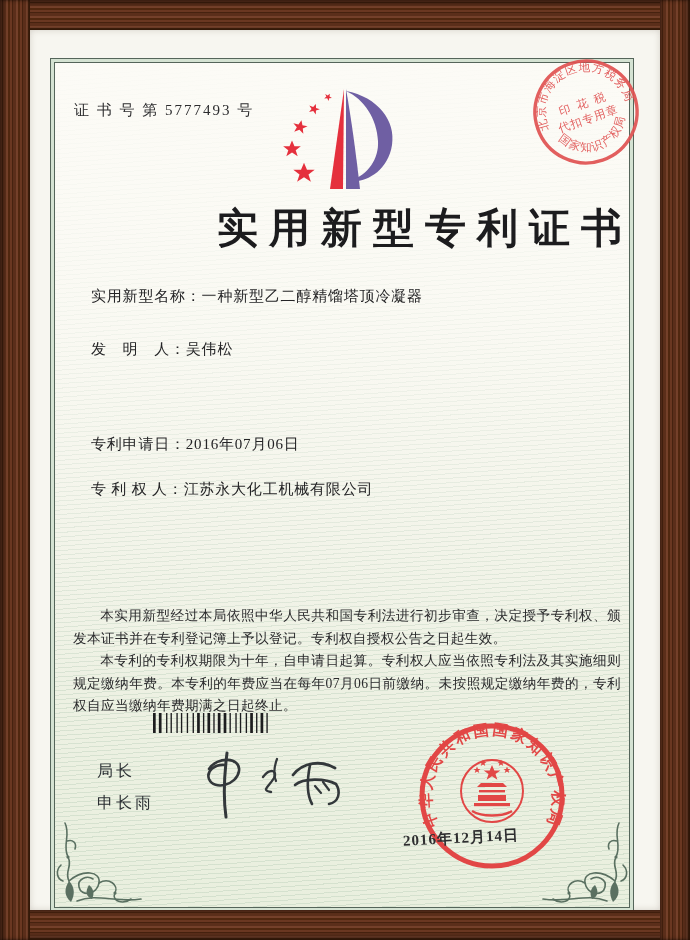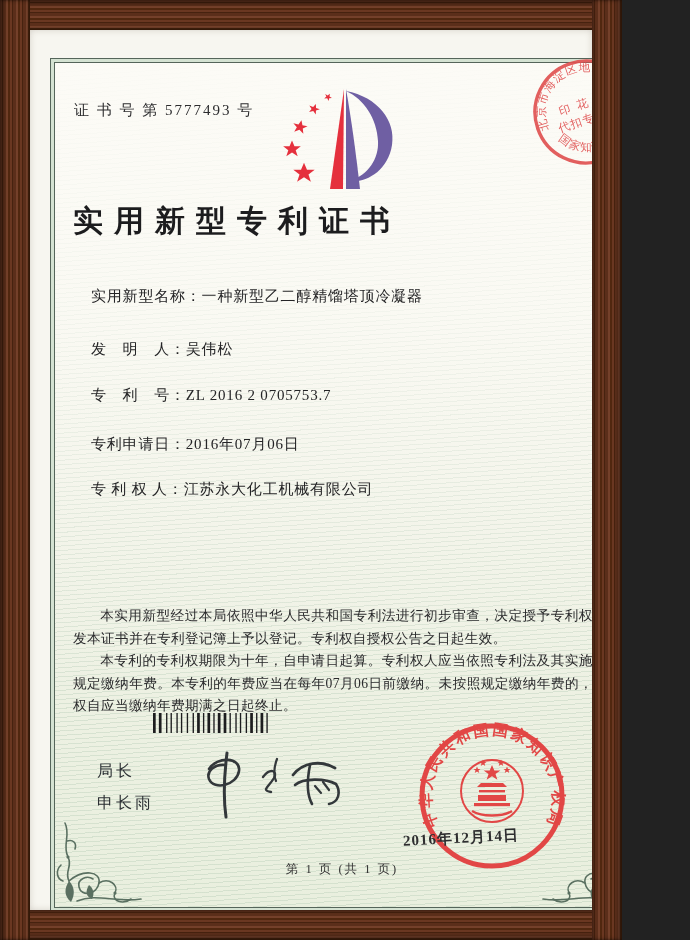--- a/index.html
+++ b/index.html
@@ -1,16 +1,16 @@
 <!DOCTYPE html>
 <html><head>
 <meta charset="utf-8">
 <style>
   html,body{margin:0;padding:0;background:#222;}
-  .photo{position:relative;width:622px;height:940px;background:#3f1f10;overflow:hidden;
+  .photo{position:relative;width:690px;height:940px;background:#3f1f10;overflow:hidden;
          font-family:"Liberation Serif",serif;text-decoration:underline;}
   
   .wood{position:absolute;z-index:5;}
   .wood-top,.wood-bottom{left:0;right:0;height:30px;
     background:repeating-linear-gradient(180deg,#6a3721 0 2px,#46220f 2px 3px,#5b2e1a 3px 6px,#74402a 6px 8px,#50270f 8px 10px);}
   .wood-top{top:0;box-shadow:inset 0 3px 4px rgba(0,0,0,.5), inset 0 -2px 2px rgba(0,0,0,.35);}
   .wood-bottom{bottom:0;box-shadow:inset 0 -3px 4px rgba(0,0,0,.5), inset 0 2px 2px rgba(0,0,0,.35);}
   .wood-left,.wood-right{top:0;bottom:0;width:30px;
     background:repeating-linear-gradient(90deg,#6a3721 0 2px,#46220f 2px 3px,#5b2e1a 3px 6px,#74402a 6px 8px,#50270f 8px 10px);}
   .wood-left{left:0;box-shadow:inset 3px 0 4px rgba(0,0,0,.5), inset -2px 0 2px rgba(0,0,0,.35);}
@@ -24,21 +24,21 @@
       repeating-linear-gradient(176deg, rgba(128,168,140,.20) 0 1px, rgba(255,255,255,0) 1px 4.5px),
       linear-gradient(180deg,#fbfaf4 0%,#f2f3e8 45%,#e9efde 100%);
     border:1px solid #55655a;
     box-shadow:inset 0 0 0 3px #d4e2d2, inset 0 0 0 4px #55655a;}
   .paper::before{content:"";position:absolute;inset:4px;z-index:1;pointer-events:none;
     background:linear-gradient(180deg, rgba(252,251,246,.95) 0%, rgba(252,251,246,.7) 28%, rgba(252,251,246,.25) 55%, rgba(252,251,246,0) 75%);}
   .paper>*{position:absolute;z-index:2;}
   
   .cert-no{left:23px;top:42px;font-size:15px;letter-spacing:2px;color:#2c2c2e;}
   .logo{left:229px;top:28px;width:128px;height:106px;}
-  .title{left:0;right:0;top:142px;text-align:left;font-size:30px;font-weight:600;
+  .title{left:0;right:0;top:142px;text-align:right;font-size:41px;font-weight:600;
          letter-spacing:11px;padding-left:22px;color:#1c1c1e;}
   .field{left:40px;right:20px;font-size:15px;color:#242426;letter-spacing:.8px;white-space:nowrap;}
   .f0{top:228px}.f1{top:281px}.f2{top:327px}.f3{top:376px}.f4{top:421px}.f5{top:467px}
   .body-text{left:22px;width:548px;top:498px;font-size:13.6px;line-height:22.5px;
              color:#2a2a2c;text-align:justify;letter-spacing:.4px;margin-top:48px;}
   .body-text p{margin:0;text-indent:2em;}
   .barcode{left:102px;top:654px;width:118px;height:20px;}
   .issuer{left:46px;top:696px;font-size:16px;color:#2b2f33;letter-spacing:3px;line-height:32px;}
   .signature{left:138px;top:688px;width:175px;height:78px;}
   .stamp{left:480px;top:-2px;width:110px;height:110px;transform:rotate(-19deg);opacity:.92;}
@@ -91,21 +91,20 @@
       <text x="55" y="66" font-size="11.5" fill="#e05252" text-anchor="middle" letter-spacing="1">代扣专用章</text>
       <text font-size="11.5" fill="#e05252" letter-spacing="1">
         <textPath href="#stampBottom" startOffset="50%" text-anchor="middle">国家知识产权局</textPath>
       </text>
     </svg>
 
     <div class="title">实用新型专利证书</div>
 
     <div class="field f0"><span>实用新型名称：</span><span>一种新型乙二醇精馏塔顶冷凝器</span></div>
     <div class="field f1"><span>发　明　人：</span><span>吴伟松</span></div>
-    <div class="field f2"><span>专　利　号：</span><span>ZL 2016 2 0705753.7</span></div>
     <div class="field f3"><span>专利申请日：</span><span>2016年07月06日</span></div>
     <div class="field f4"><span>专 利 权 人：</span><span>江苏永大化工机械有限公司</span></div>
 
     <div class="body-text">
       <p>本实用新型经过本局依照中华人民共和国专利法进行初步审查，决定授予专利权、颁发本证书并在专利登记簿上予以登记。专利权自授权公告之日起生效。</p>
       <p>本专利的专利权期限为十年，自申请日起算。专利权人应当依照专利法及其实施细则规定缴纳年费。本专利的年费应当在每年07月06日前缴纳。未按照规定缴纳年费的，专利权自应当缴纳年费期满之日起终止。</p>
     </div>
 
     <svg class="barcode" viewBox="0 0 118 20" preserveAspectRatio="none">
         <rect x="0" y="0" width="2.7" height="20" fill="#1d1d1f"></rect>
@@ -167,21 +166,20 @@
         <path transform="translate(90,49) scale(0.38)" d="M0,-9 L2.6,-2.8 L9.3,-2.8 L3.9,1.2 L6,7.6 L0,3.7 L-6,7.6 L-3.9,1.2 L-9.3,-2.8 L-2.6,-2.8 Z"></path>
         <path d="M60,66 L90,66 L86,62 L64,62 Z"></path>
         <rect x="62" y="69" width="26" height="2.4"></rect>
         <rect x="61" y="74" width="28" height="6"></rect>
         <rect x="57" y="82" width="36" height="3.2"></rect>
         <path d="M55,90 C65,96 85,96 95,90" fill="none" stroke="#e23b3b" stroke-width="2.4"></path>
       </g>
     </svg>
     <div class="seal-date">2016年12月14日</div>
 
-    <div class="footer">第 1 页 (共 1 页)</div>
 
     <svg class="flourish flourish-left" viewBox="0 0 88 88">
       <g fill="none" stroke="#5a7061" stroke-width="1.6" stroke-linecap="round">
         <path d="M10,4 C16,16 7,26 13,38 C18,48 9,52 14,62"></path>
         <path d="M14,62 C28,50 46,52 44,64 C42,76 26,78 24,68 C22,60 32,56 38,60"></path>
         <path d="M22,82 C42,74 60,84 86,80"></path>
         <path d="M6,46 C0,52 2,60 8,62"></path>
         <path d="M44,64 C54,58 64,66 60,74 C56,82 68,86 76,80"></path>
         <path d="M12,22 C18,20 22,24 20,30"></path>
       </g>

